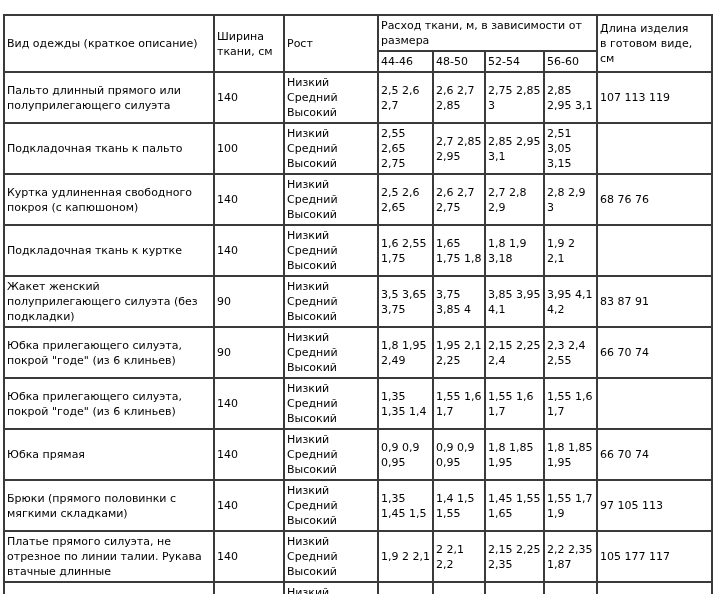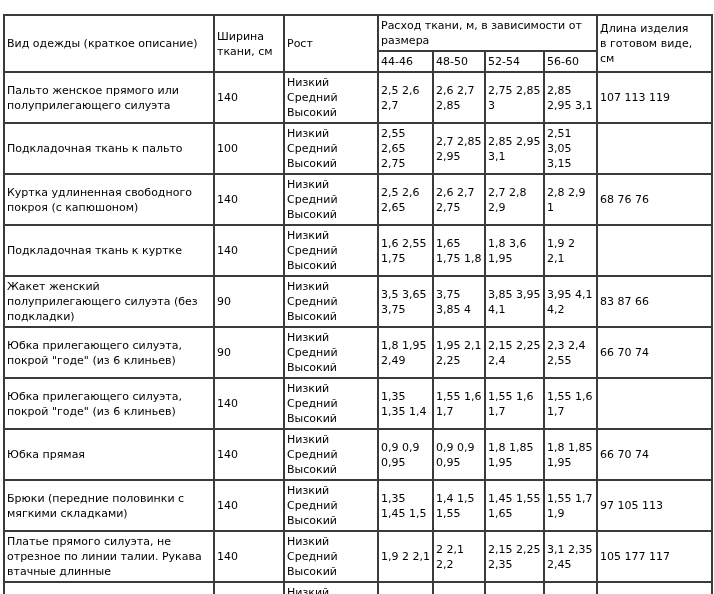--- a/index.html
+++ b/index.html
@@ -56,21 +56,21 @@
       </tr>
       <tr>
         <th>44-46</th>
         <th>48-50</th>
         <th>52-54</th>
         <th>56-60</th>
       </tr>
     </thead>
     <tbody>
         <tr>
-          <td>Пальто женское прямого или полуприлегающего силуэта</td>
+          <td>Пальто длинный прямого или полуприлегающего силуэта</td>
           <td>140</td>
           <td>Низкий Средний Высокий</td>
           <td>2,5 2,6 2,7</td>
           <td>2,6 2,7 2,85</td>
           <td>2,75 2,85 3</td>
           <td>2,85 2,95 3,1</td>
           <td class="length-col">107 113 119</td>
         </tr>
         <tr>
           <td>Подкладочная ткань к пальто</td>
@@ -82,42 +82,42 @@
           <td>2,51 3,05 3,15</td>
           <td class="length-col"></td>
         </tr>
         <tr>
           <td>Куртка удлиненная свободного покроя (с капюшоном)</td>
           <td>140</td>
           <td>Низкий Средний Высокий</td>
           <td>2,5 2,6 2,65</td>
           <td>2,6 2,7 2,75</td>
           <td>2,7 2,8 2,9</td>
-          <td>2,8 2,9 1</td>
+          <td>2,8 2,9 3</td>
           <td class="length-col">68 76 76</td>
         </tr>
         <tr>
           <td>Подкладочная ткань к куртке</td>
           <td>140</td>
           <td>Низкий Средний Высокий</td>
           <td>1,6 2,55 1,75</td>
           <td>1,65 1,75 1,8</td>
-          <td>1,8 3,6 1,95</td>
+          <td>1,8 1,9 3,18</td>
           <td>1,9 2 2,1</td>
           <td class="length-col"></td>
         </tr>
         <tr>
           <td>Жакет женский полуприлегающего силуэта (без подкладки)</td>
           <td>90</td>
           <td>Низкий Средний Высокий</td>
           <td>3,5 3,65 3,75</td>
           <td>3,75 3,85 4</td>
           <td>3,85 3,95 4,1</td>
           <td>3,95 4,1 4,2</td>
-          <td class="length-col">83 87 66</td>
+          <td class="length-col">83 87 91</td>
         </tr>
         <tr>
           <td>Юбка прилегающего силуэта, покрой "годе" (из 6 клиньев)</td>
           <td>90</td>
           <td>Низкий Средний Высокий</td>
           <td>1,8 1,95 2,49</td>
           <td>1,95 2,1 2,25</td>
           <td>2,15 2,25 2,4</td>
           <td>2,3 2,4 2,55</td>
           <td class="length-col">66 70 74</td>
@@ -136,37 +136,37 @@
           <td>Юбка прямая</td>
           <td>140</td>
           <td>Низкий Средний Высокий</td>
           <td>0,9 0,9 0,95</td>
           <td>0,9 0,9 0,95</td>
           <td>1,8 1,85 1,95</td>
           <td>1,8 1,85 1,95</td>
           <td class="length-col">66 70 74</td>
         </tr>
         <tr>
-          <td>Брюки (передние половинки с мягкими складками)</td>
+          <td>Брюки (прямого половинки с мягкими складками)</td>
           <td>140</td>
           <td>Низкий Средний Высокий</td>
           <td>1,35 1,45 1,5</td>
           <td>1,4 1,5 1,55</td>
           <td>1,45 1,55 1,65</td>
           <td>1,55 1,7 1,9</td>
           <td class="length-col">97 105 113</td>
         </tr>
         <tr>
           <td>Платье прямого силуэта, не отрезное по линии талии. Рукава втачные длинные</td>
           <td>140</td>
           <td>Низкий Средний Высокий</td>
           <td>1,9 2 2,1</td>
           <td>2 2,1 2,2</td>
           <td>2,15 2,25 2,35</td>
-          <td>3,1 2,35 2,45</td>
+          <td>2,2 2,35 1,87</td>
           <td class="length-col">105 177 117</td>
         </tr>
         <tr>
           <td>Халат прямого силуэта длинный. Рукава втачные длинные</td>
           <td>150</td>
           <td>Низкий Средний Высокий</td>
           <td>2,6 2,7 2,85</td>
           <td>2,85 3 3,15</td>
           <td>3 3,15 3,25</td>
           <td>3,15 3,3 3,45</td>

